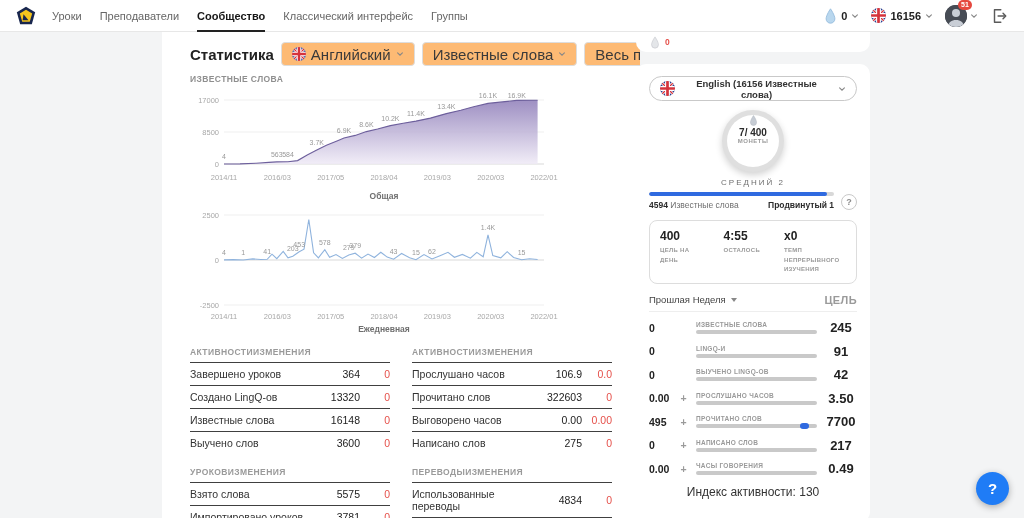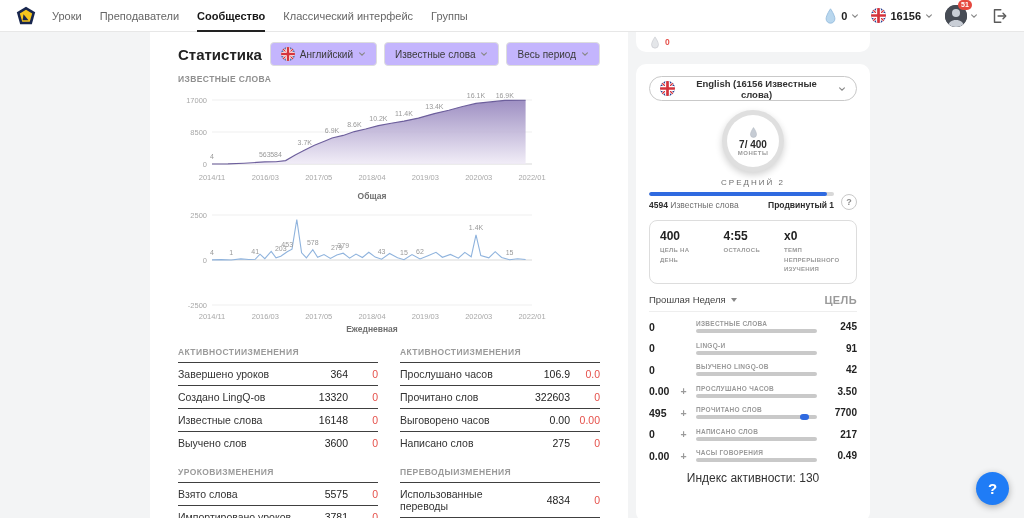--- a/index.html
+++ b/index.html
@@ -19,26 +19,26 @@
   .nav-right{margin-left:auto;display:flex;align-items:center;gap:12px}
   .pill-widget{display:flex;align-items:center;gap:4px;font-size:11px;font-weight:bold;color:#222;cursor:pointer}
   .chev{display:flex;align-items:center}
   .avatar-wrap{position:relative;display:flex;align-items:center;gap:3px;cursor:pointer}
   .avatar{width:22px;height:22px;border-radius:50%;overflow:hidden;background:#474c55;display:block}
   .badge{position:absolute;top:-5px;left:13px;background:#e5483f;color:#fff;font-size:7px;
     font-weight:bold;border-radius:7px;padding:1px 3px;line-height:1.2}
   .exit-btn{display:flex;align-items:center;cursor:pointer}
 
   
-  .stats-card{position:absolute;left:150px;top:32px;width:478px;height:486px;background:#fff;
+  .stats-card{position:absolute;left:162px;top:32px;width:478px;height:486px;background:#fff;
     padding:10px 28px 0;overflow:hidden}
   .stats-header{display:flex;align-items:center;gap:7px}
   .stats-header h1{font-size:15px;font-weight:bold;color:#222;flex:1}
-  .filter-btn{display:flex;align-items:center;gap:5px;border:1px solid #ddd;background:#c4b5fd;
-    border-radius:4px;height:24px;padding:0 10px;font-size:10px;color:#3a3a3a;
+  .filter-btn{display:flex;align-items:center;gap:5px;border:1px solid #ddd;background:#fdba74;
+    border-radius:4px;height:24px;padding:0 10px;font-size:15px;color:#3a3a3a;
     font-family:inherit;cursor:pointer;white-space:nowrap}
   .chart-section-label{font-size:8.5px;font-weight:bold;color:#8f8f8f;letter-spacing:.4px;margin:8px 0 0}
   #chart-total{width:420px;height:106px;display:block}
   #chart-daily{width:420px;height:118px;display:block;margin-top:4px}
   svg .tick{font-size:7.5px;fill:#a8a8a8}
   svg .anno{font-size:7px;fill:#999}
   .chart-caption{width:388px;text-align:center;font-size:8.5px;font-weight:bold;color:#6f6f6f;margin-top:1px}
   .tables-grid{display:grid;grid-template-columns:1fr 1fr;column-gap:22px;margin-top:10px}
   .st-head{display:flex;font-size:8.5px;font-weight:bold;color:#9a9a9a;
     letter-spacing:.4px;padding:3px 0 5px}
@@ -53,21 +53,21 @@
     align-items:center;padding:0 14px;gap:5px}
   .mini-zero{color:#e5504a;font-size:8.5px;font-weight:bold}
   .side-card{background:#fff;border-radius:10px;margin-top:12px;padding:12px 13px 8px;height:458px;position:relative}
   .lang-select{display:flex;align-items:center;gap:6px;border:1px solid #c9c9c9;border-radius:15px;
     background:#fff;height:25px;padding:0 10px;font-size:9.5px;font-weight:bold;color:#333;
     font-family:inherit;width:100%;cursor:pointer}
   .lang-select .chev{margin-left:auto}
   .coins-ring{width:62px;height:62px;border-radius:50%;background:#dfdfdf;margin:9px auto 4px;
     display:flex;align-items:center;justify-content:center;box-shadow:0 3px 7px rgba(0,0,0,.18)}
   .ring-inner{width:52px;height:52px;background:#fff;border-radius:50%;display:flex;
-    flex-direction:column;align-items:center;justify-content:center}
+    flex-direction:column;align-items:center;justify-content:flex-start}
   .ring-value{font-size:10px;font-weight:bold;color:#2b2b2b;margin-top:1px}
   .ring-label{font-size:6px;color:#9a9a9a;font-weight:bold;letter-spacing:.5px}
   .level-name{text-align:center;font-size:8px;letter-spacing:2px;color:#6e6e6e;margin:6px 0 5px}
   .level-row{display:flex;align-items:flex-start;gap:7px}
   .level-bar-wrap{flex:1}
   .level-bar{height:4px;background:#d8d8d8;border-radius:2px;overflow:hidden}
   .level-fill{height:100%;background:#2f6ae0;border-radius:2px}
   .level-texts{display:flex;justify-content:space-between;font-size:8.5px;color:#6e6e6e;margin-top:4px}
   .level-texts b{color:#2b2b2b}
   .help-circle{width:16px;height:16px;border-radius:50%;background:#fff;border:1px solid #c9c9c9;
@@ -86,21 +86,21 @@
   .caret-down{width:0;height:0;border-left:3.5px solid transparent;border-right:3.5px solid transparent;
     border-top:4.5px solid #888}
   .goal-col{font-size:11px;font-weight:bold;color:#9a9a9a;letter-spacing:.4px}
   .goal-row{display:flex;align-items:center;margin-top:8.5px;gap:3px}
   .g-val{font-size:10.5px;font-weight:bold;color:#222;min-width:27px}
   .g-plus{width:9px;font-size:10.5px;font-weight:bold;color:#9a9a9a;text-align:center}
   .g-mid{flex:1;padding:0 5px}
   .g-label{font-size:6.5px;font-weight:bold;color:#9a9a9a;letter-spacing:.3px;margin-bottom:2px}
   .g-bar{height:4px;background:#c9c9c9;border-radius:2px;position:relative}
   .g-marker{position:absolute;top:-1px;height:6px;width:9px;border-radius:3px;background:#2f6ae0}
-  .g-goal{font-size:10px;font-weight:bold;color:#222;min-width:32px;text-align:right}
+  .g-goal{font-size:13px;font-weight:bold;color:#222;min-width:32px;text-align:center}
   .activity-index{text-align:center;font-size:12px;color:#333;margin-top:9px}
 
   .fab{position:absolute;left:976px;top:472px;width:33px;height:33px;border-radius:50%;
     background:#1f7cf6;color:#fff;font-size:15px;font-weight:bold;border:none;
     box-shadow:0 2px 7px rgba(0,0,0,.3);cursor:pointer;z-index:20;font-family:inherit}
 </style>
 </head>
 <body>
 
 <div class="viewport">

